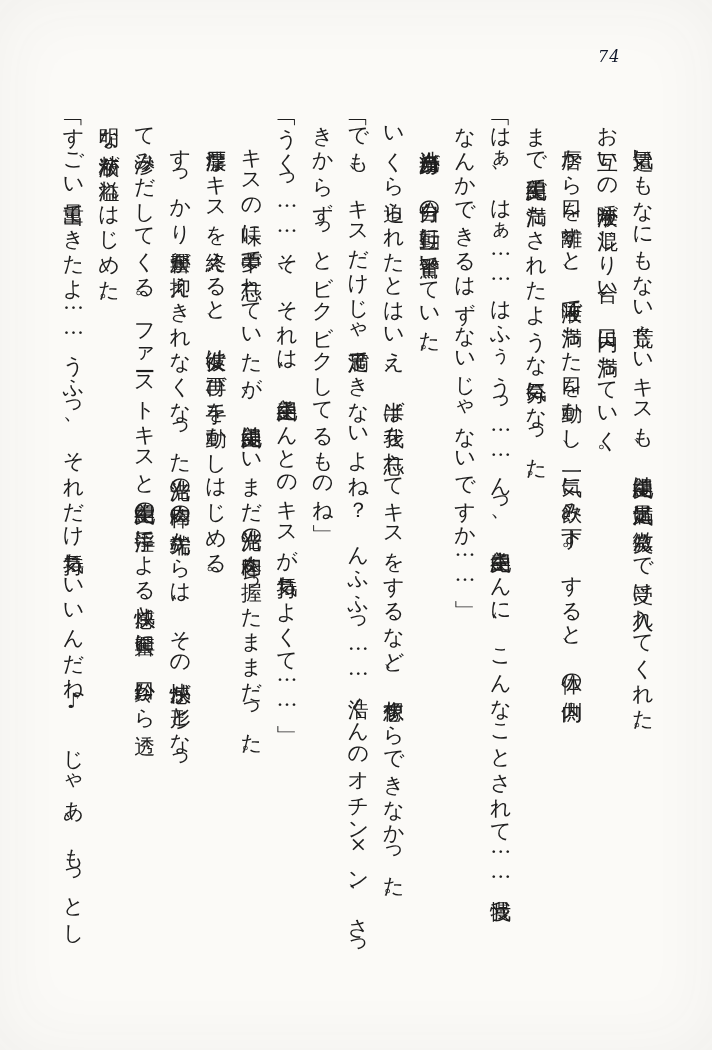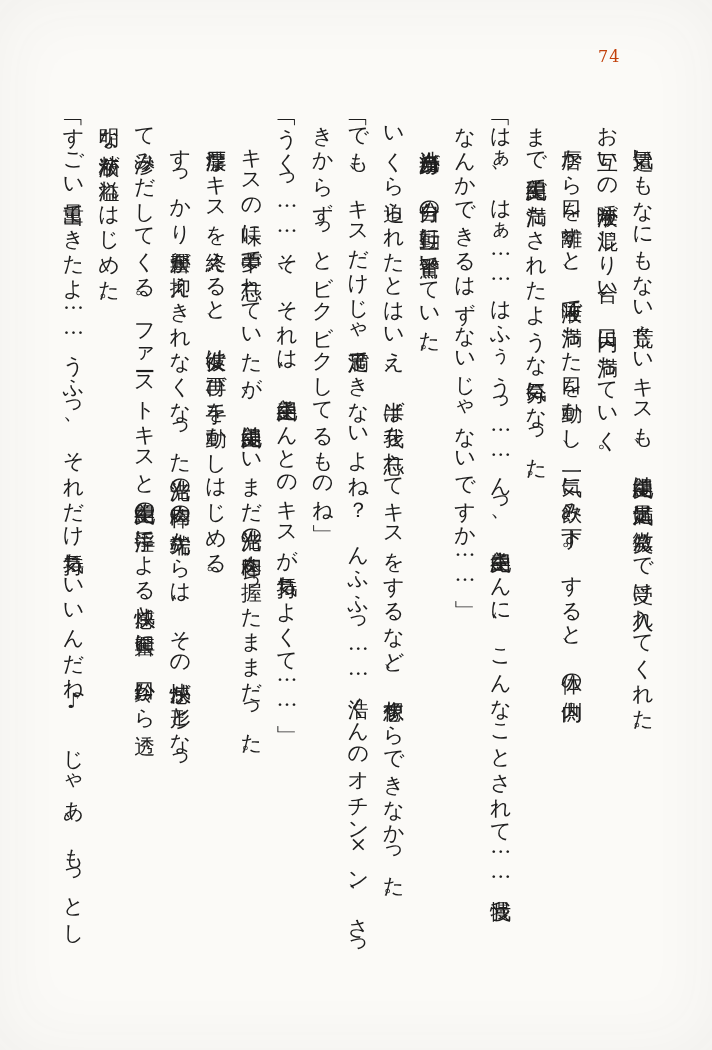--- a/index.html
+++ b/index.html
@@ -14,23 +14,24 @@
     background: #fbfaf7;
     overflow: hidden;
     box-shadow: inset 0 0 70px rgba(60,60,55,0.05);
     font-family: "DejaVu Serif", "Liberation Serif", serif;
   }
   .pagenum {
     position: absolute;
     top: 47px;
     left: 598px;
     font-size: 16px;
-    color: #c2410c;
+    color: #0f172a;
     letter-spacing: 1px;
     font-family: "DejaVu Serif", "Liberation Serif", serif;
+    font-style: italic;
   }
   .text-block {
     position: absolute;
     top: 112px;
     right: 52px;
     height: 848px;
     width: 606px;
     writing-mode: vertical-rl;
     text-orientation: upright;
     font-size: 21px;

